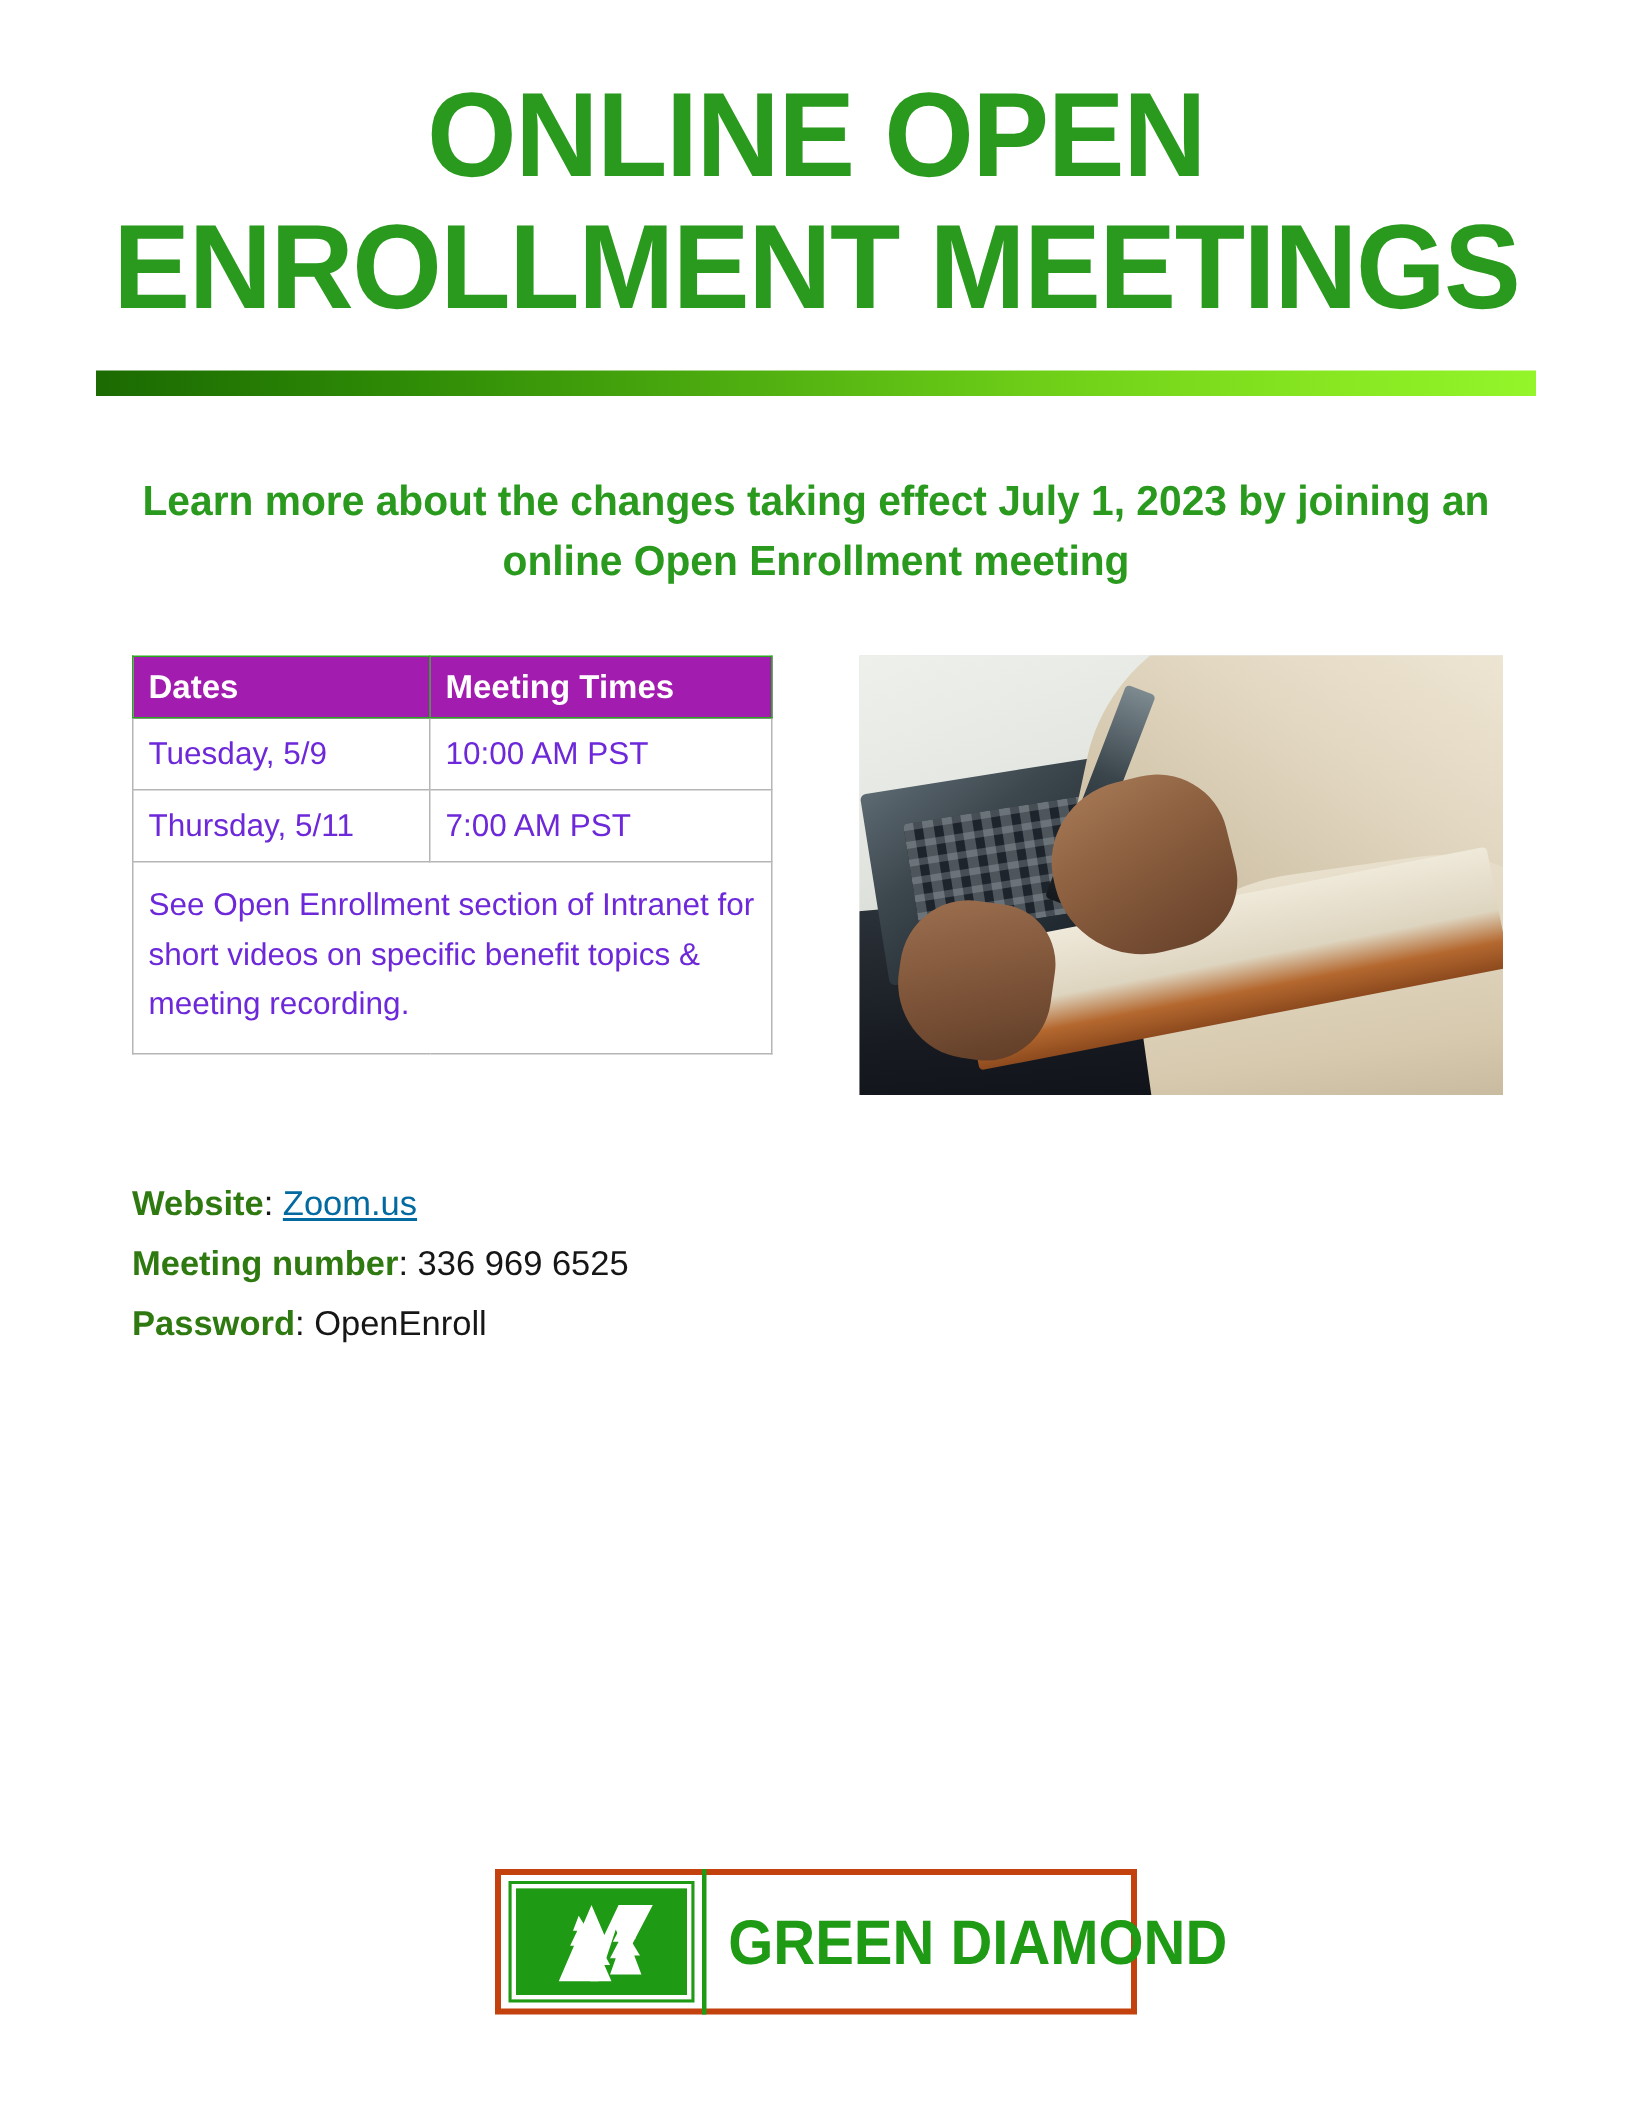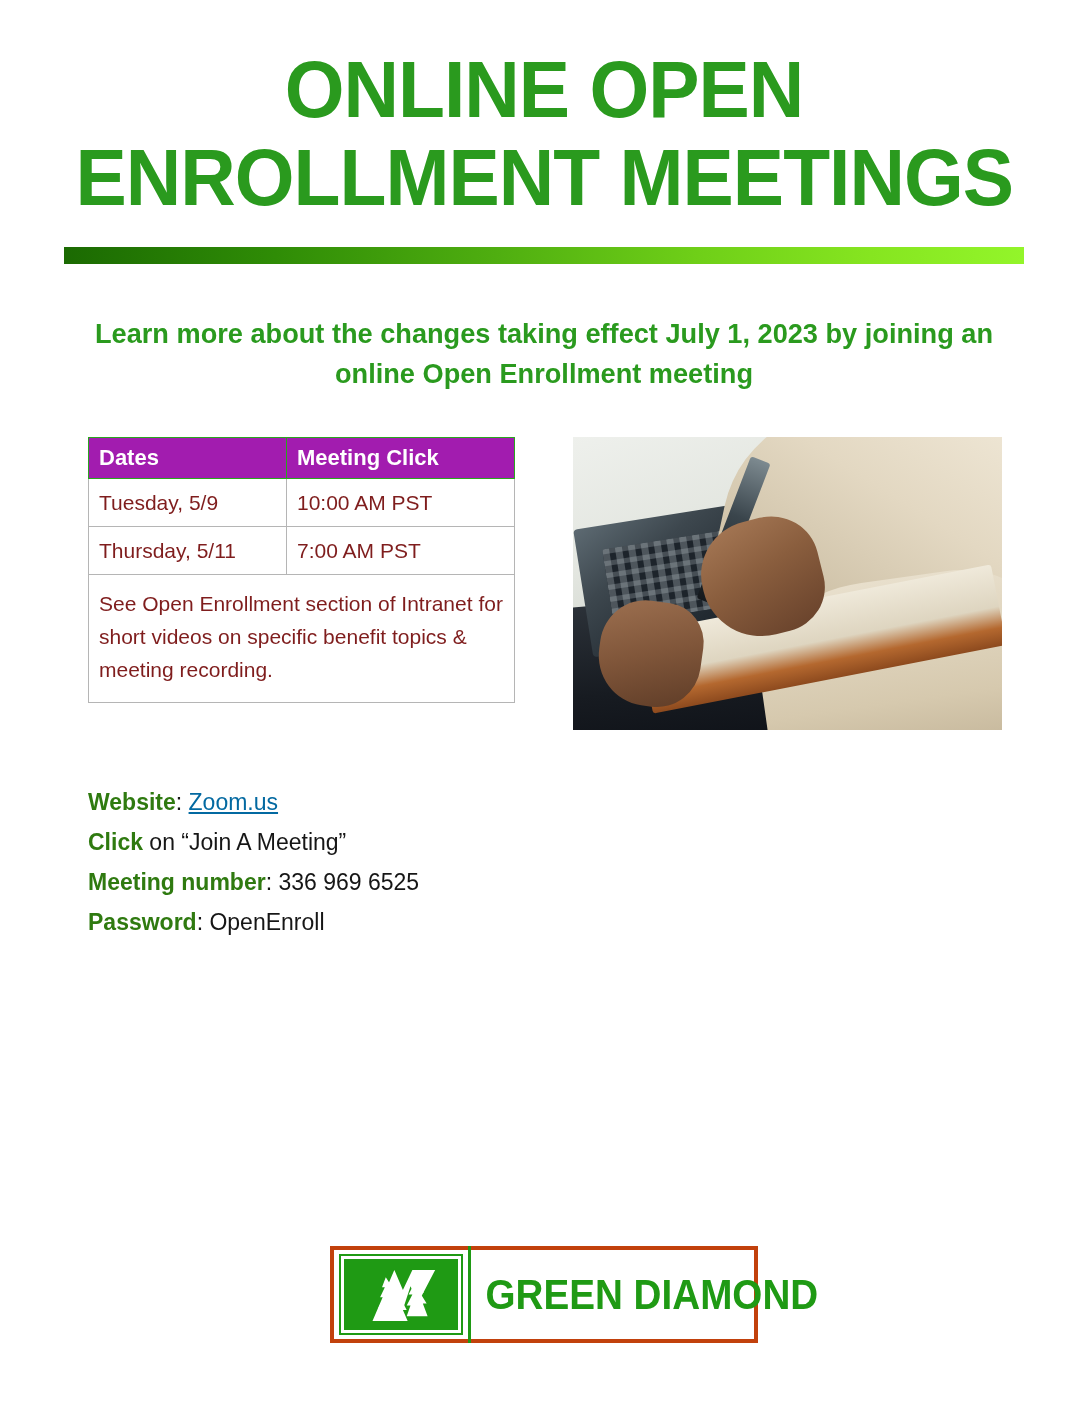--- a/index.html
+++ b/index.html
@@ -91,21 +91,21 @@
   .schedule-table th {
     background: #a21caf;
     color: #ffffff;
     font-size: 22px;
     font-weight: bold;
     height: 40px;
     padding: 0 10px;
     border-color: #2aa51e;
   }
   .schedule-table td {
-    color: #7f1d1d;
+    color: #6d28d9;
     font-size: 21px;
     height: 47px;
     padding: 0 10px;
   }
   .col-dates { width: 198px; }
   .col-times { width: 228px; }
   .note-cell {
     height: auto !important;
     padding: 12px 10px 16px 10px !important;
     font-size: 21px;
@@ -285,21 +285,21 @@
   <div class="subtitle">Learn more about the changes taking effect July 1, 2023 by joining an online Open Enrollment meeting</div>
 
   <table class="schedule-table">
     <colgroup>
       <col class="col-dates">
       <col class="col-times">
     </colgroup>
     <thead>
       <tr>
         <th>Dates</th>
-        <th>Meeting Click</th>
+        <th>Meeting Times</th>
       </tr>
     </thead>
     <tbody>
       <tr>
         <td>Tuesday, 5/9</td>
         <td>10:00 AM PST</td>
       </tr>
       <tr>
         <td>Thursday, 5/11</td>
         <td>7:00 AM PST</td>
@@ -321,23 +321,20 @@
     <div class="ph-pen"></div>
     <div class="ph-hand-r"></div>
     <div class="ph-hand-l"></div>
   </div>
 
   <div class="contact">
     <div class="contact-line">
       <span class="contact-label">Website</span><span>: </span><a class="contact-link" href="#">Zoom.us</a>
     </div>
     <div class="contact-line">
-      <span class="contact-label">Click</span><span> on “Join A Meeting”</span>
-    </div>
-    <div class="contact-line">
       <span class="contact-label">Meeting number</span><span>: </span><span>336 969 6525</span>
     </div>
     <div class="contact-line">
       <span class="contact-label">Password</span><span>: </span><span>OpenEnroll</span>
     </div>
   </div>
 
   <div class="logo">
     <div class="logo-mark">
       <svg viewBox="0 0 120 78" preserveAspectRatio="none" aria-hidden="true">

